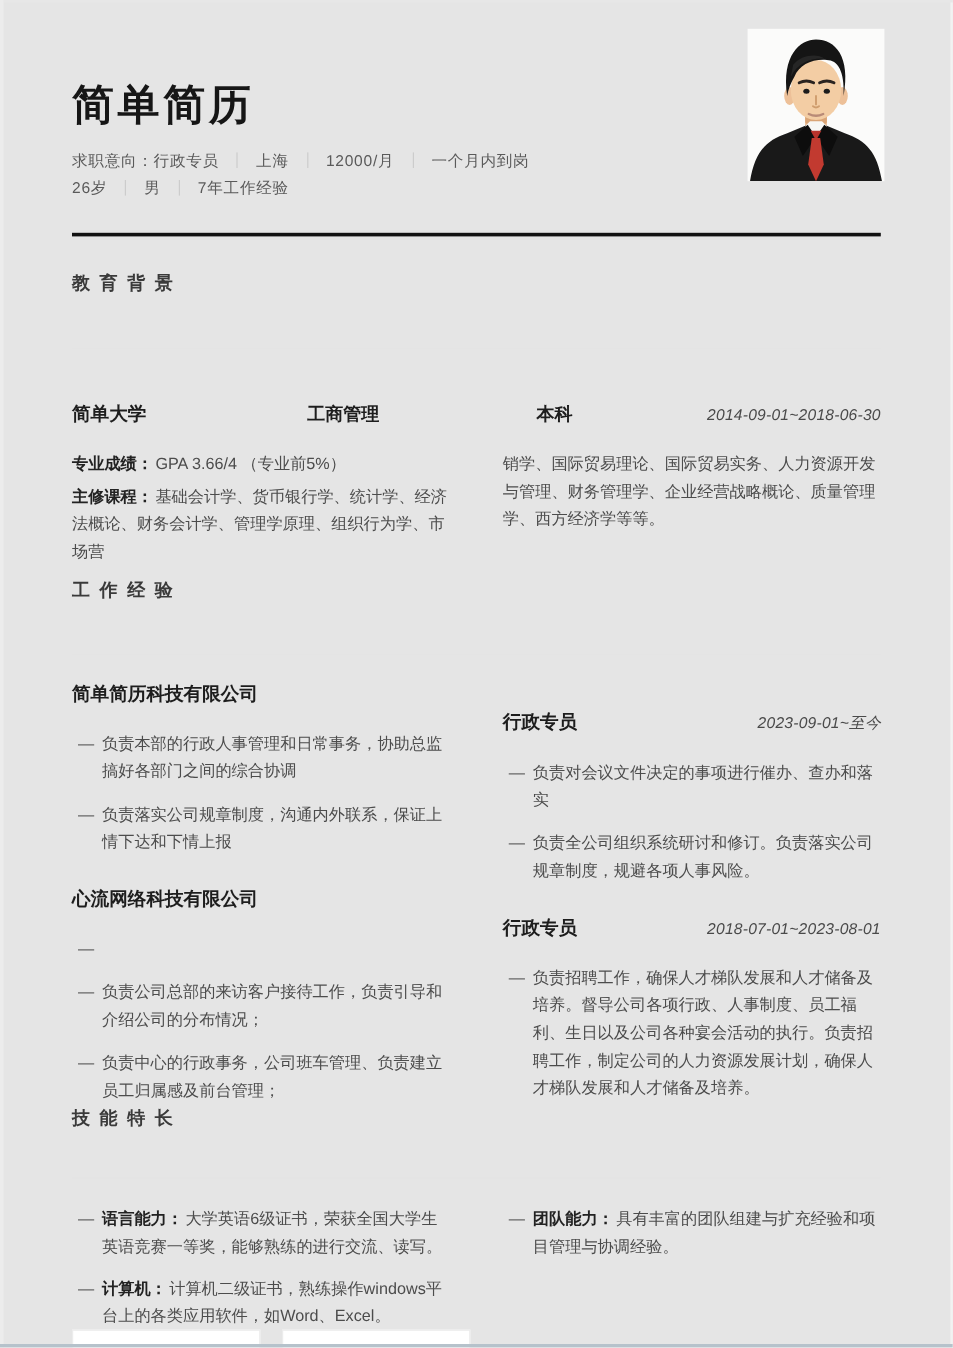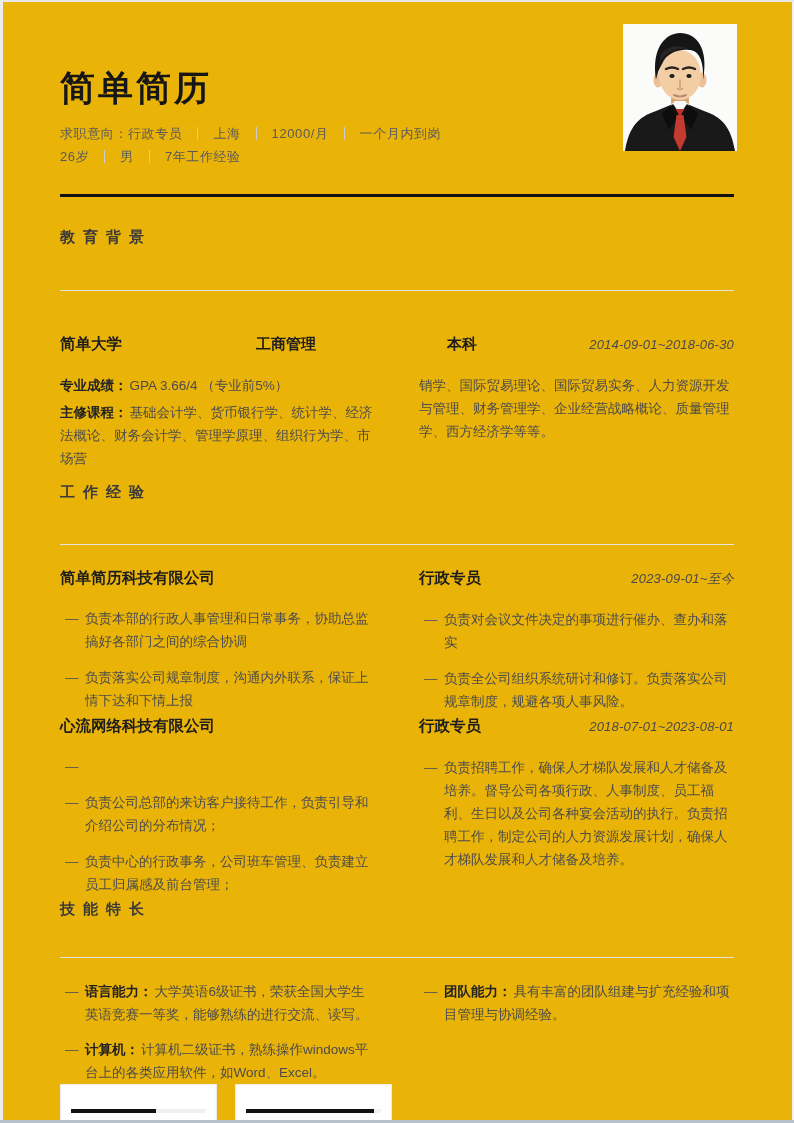--- a/index.html
+++ b/index.html
@@ -4,21 +4,21 @@
 <style>
   * { margin:0; padding:0; box-sizing:border-box; }
   html,body { background:#fff; }
   body {
     width:794px; height:1123px;
     font-family:"Liberation Sans","DejaVu Sans",sans-serif;
     color:#4c4c4c; position:relative; overflow:hidden;
   }
   .page {
     width:794px; height:1123px; padding:0 60px; position:relative; overflow:hidden;
-    background:#eab308;
+    background:#e5e5e5;
     box-shadow: inset 3px 0 0 #ececec, inset 0 2px 0 #e7e7e7, inset -2px 0 0 #f2f2f2;
   }
   .bottom-edge { position:absolute; left:0; right:0; bottom:0; height:3px; background:#b6c2cb; }
 
   
   .name {
     margin-top:66px; font-size:35px; line-height:44px; font-weight:800;
     color:#161616; letter-spacing:3px;
   }
   .info { margin-top:12px; }
@@ -49,21 +49,21 @@
   .sec-skill .sec-body { margin-top:38px; padding-top:22px; }
 
   .two-col { display:flex; gap:44px; }
   .col { flex:1 1 0; min-width:0; }
 
   
   .edu-row { display:flex; align-items:baseline; line-height:22px; }
   .edu-row .school { width:196px; font-size:15.5px; font-weight:700; color:#1d1d1d;margin-top:22px; }
   .edu-row .major  { width:191px; font-size:15px;  font-weight:700; color:#1d1d1d;font-family:Liberation Mono, monospace; }
   .edu-row .degree { font-size:15px; font-weight:700; color:#1d1d1d; }
-  .date { margin-left:auto; font-size:13px; font-style:italic; color:#4a4a4a; letter-spacing:0.2px; }
+  .date { margin-left:auto; font-size:13px; font-style:italic; color:#4a4a4a; letter-spacing:0.2px;margin-top:24px; }
   .edu-details { margin-top:17px; }
   .body-p { font-size:13.5px; line-height:23px; color:#4c4c4c; }
   .mt4 { margin-top:4px; }
   .inline-label { font-weight:700; color:#222; margin-right:2px; }
 
   
   .job { margin-bottom:2px; }
   .job-head { display:flex; align-items:baseline; line-height:22px; }
   .job-head h3 { font-size:15.5px; font-weight:700; color:#1d1d1d; }
   .bullets { margin-top:18px; }

